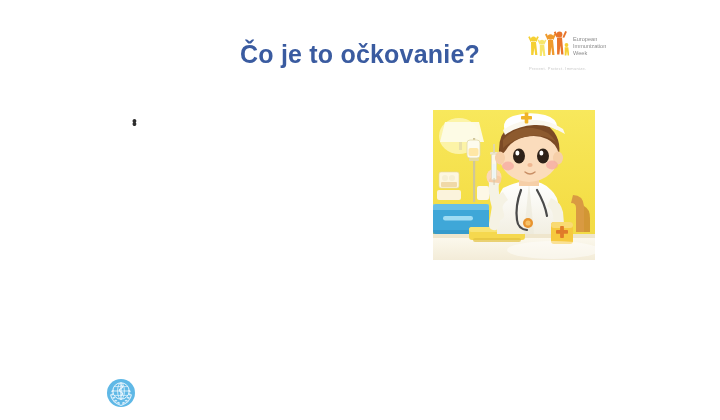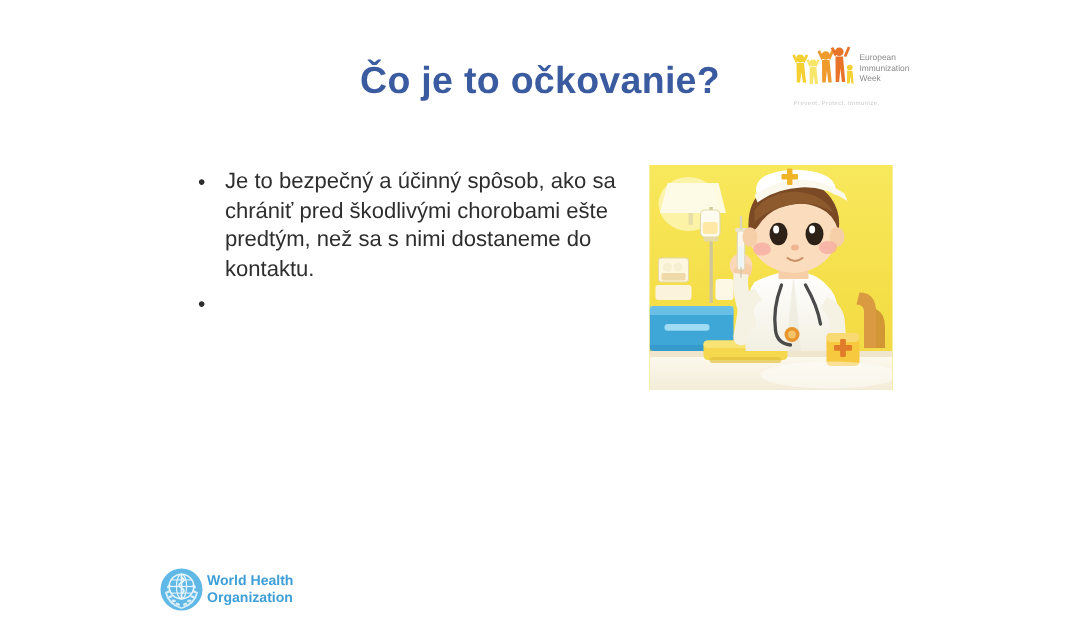--- a/index.html
+++ b/index.html
@@ -176,21 +176,20 @@
     </div>
     <div class="eiw-text">European
 Immunization
 Week</div>
     <div class="eiw-tagline">Prevent. Protect. Immunize.</div>
   </div>
 
   <ul id="body-list">
     <li>
       <span class="bullet">•</span>
-      <span>Je to bezpečný a účinný spôsob, ako sa chrániť pred škodlivými chorobami ešte predtým, než sa s nimi dostaneme do kontaktu.</span>
     </li>
     <li>
       <span class="bullet">•</span>
     </li>
   </ul>
 
   <div id="illustration">
     <svg width="162" height="150" viewBox="0 0 162 150" xmlns="http://www.w3.org/2000/svg">
       <defs>
         <linearGradient id="wallG" x1="0" y1="0" x2="0" y2="1">
@@ -326,17 +325,15 @@
         <circle cx="15" cy="13" r="8.2" fill="none" stroke="#eaf6fd" stroke-width="1"></circle>
         <ellipse cx="15" cy="13" rx="3.4" ry="8.2" fill="none" stroke="#eaf6fd" stroke-width="0.8"></ellipse>
         <path d="M6.8 13 h16.4" stroke="#eaf6fd" stroke-width="0.8"></path>
         <path d="M7.9 8.6 h14.2" stroke="#eaf6fd" stroke-width="0.7"></path>
         <path d="M7.9 17.4 h14.2" stroke="#eaf6fd" stroke-width="0.7"></path>
 
         <rect x="14.4" y="5" width="1.2" height="17" fill="#eaf6fd"></rect>
         <path d="M15 7 q3.4 1.6 0 3.4 q-3.4 1.8 0 3.6 q3.4 1.8 0 3.6" stroke="#eaf6fd" stroke-width="1.1" fill="none"></path>
       </svg>
     </div>
-    <div id="who-wordmark">World Health
-Organization</div>
   </div>
 
 </div>
 
 </body></html>

